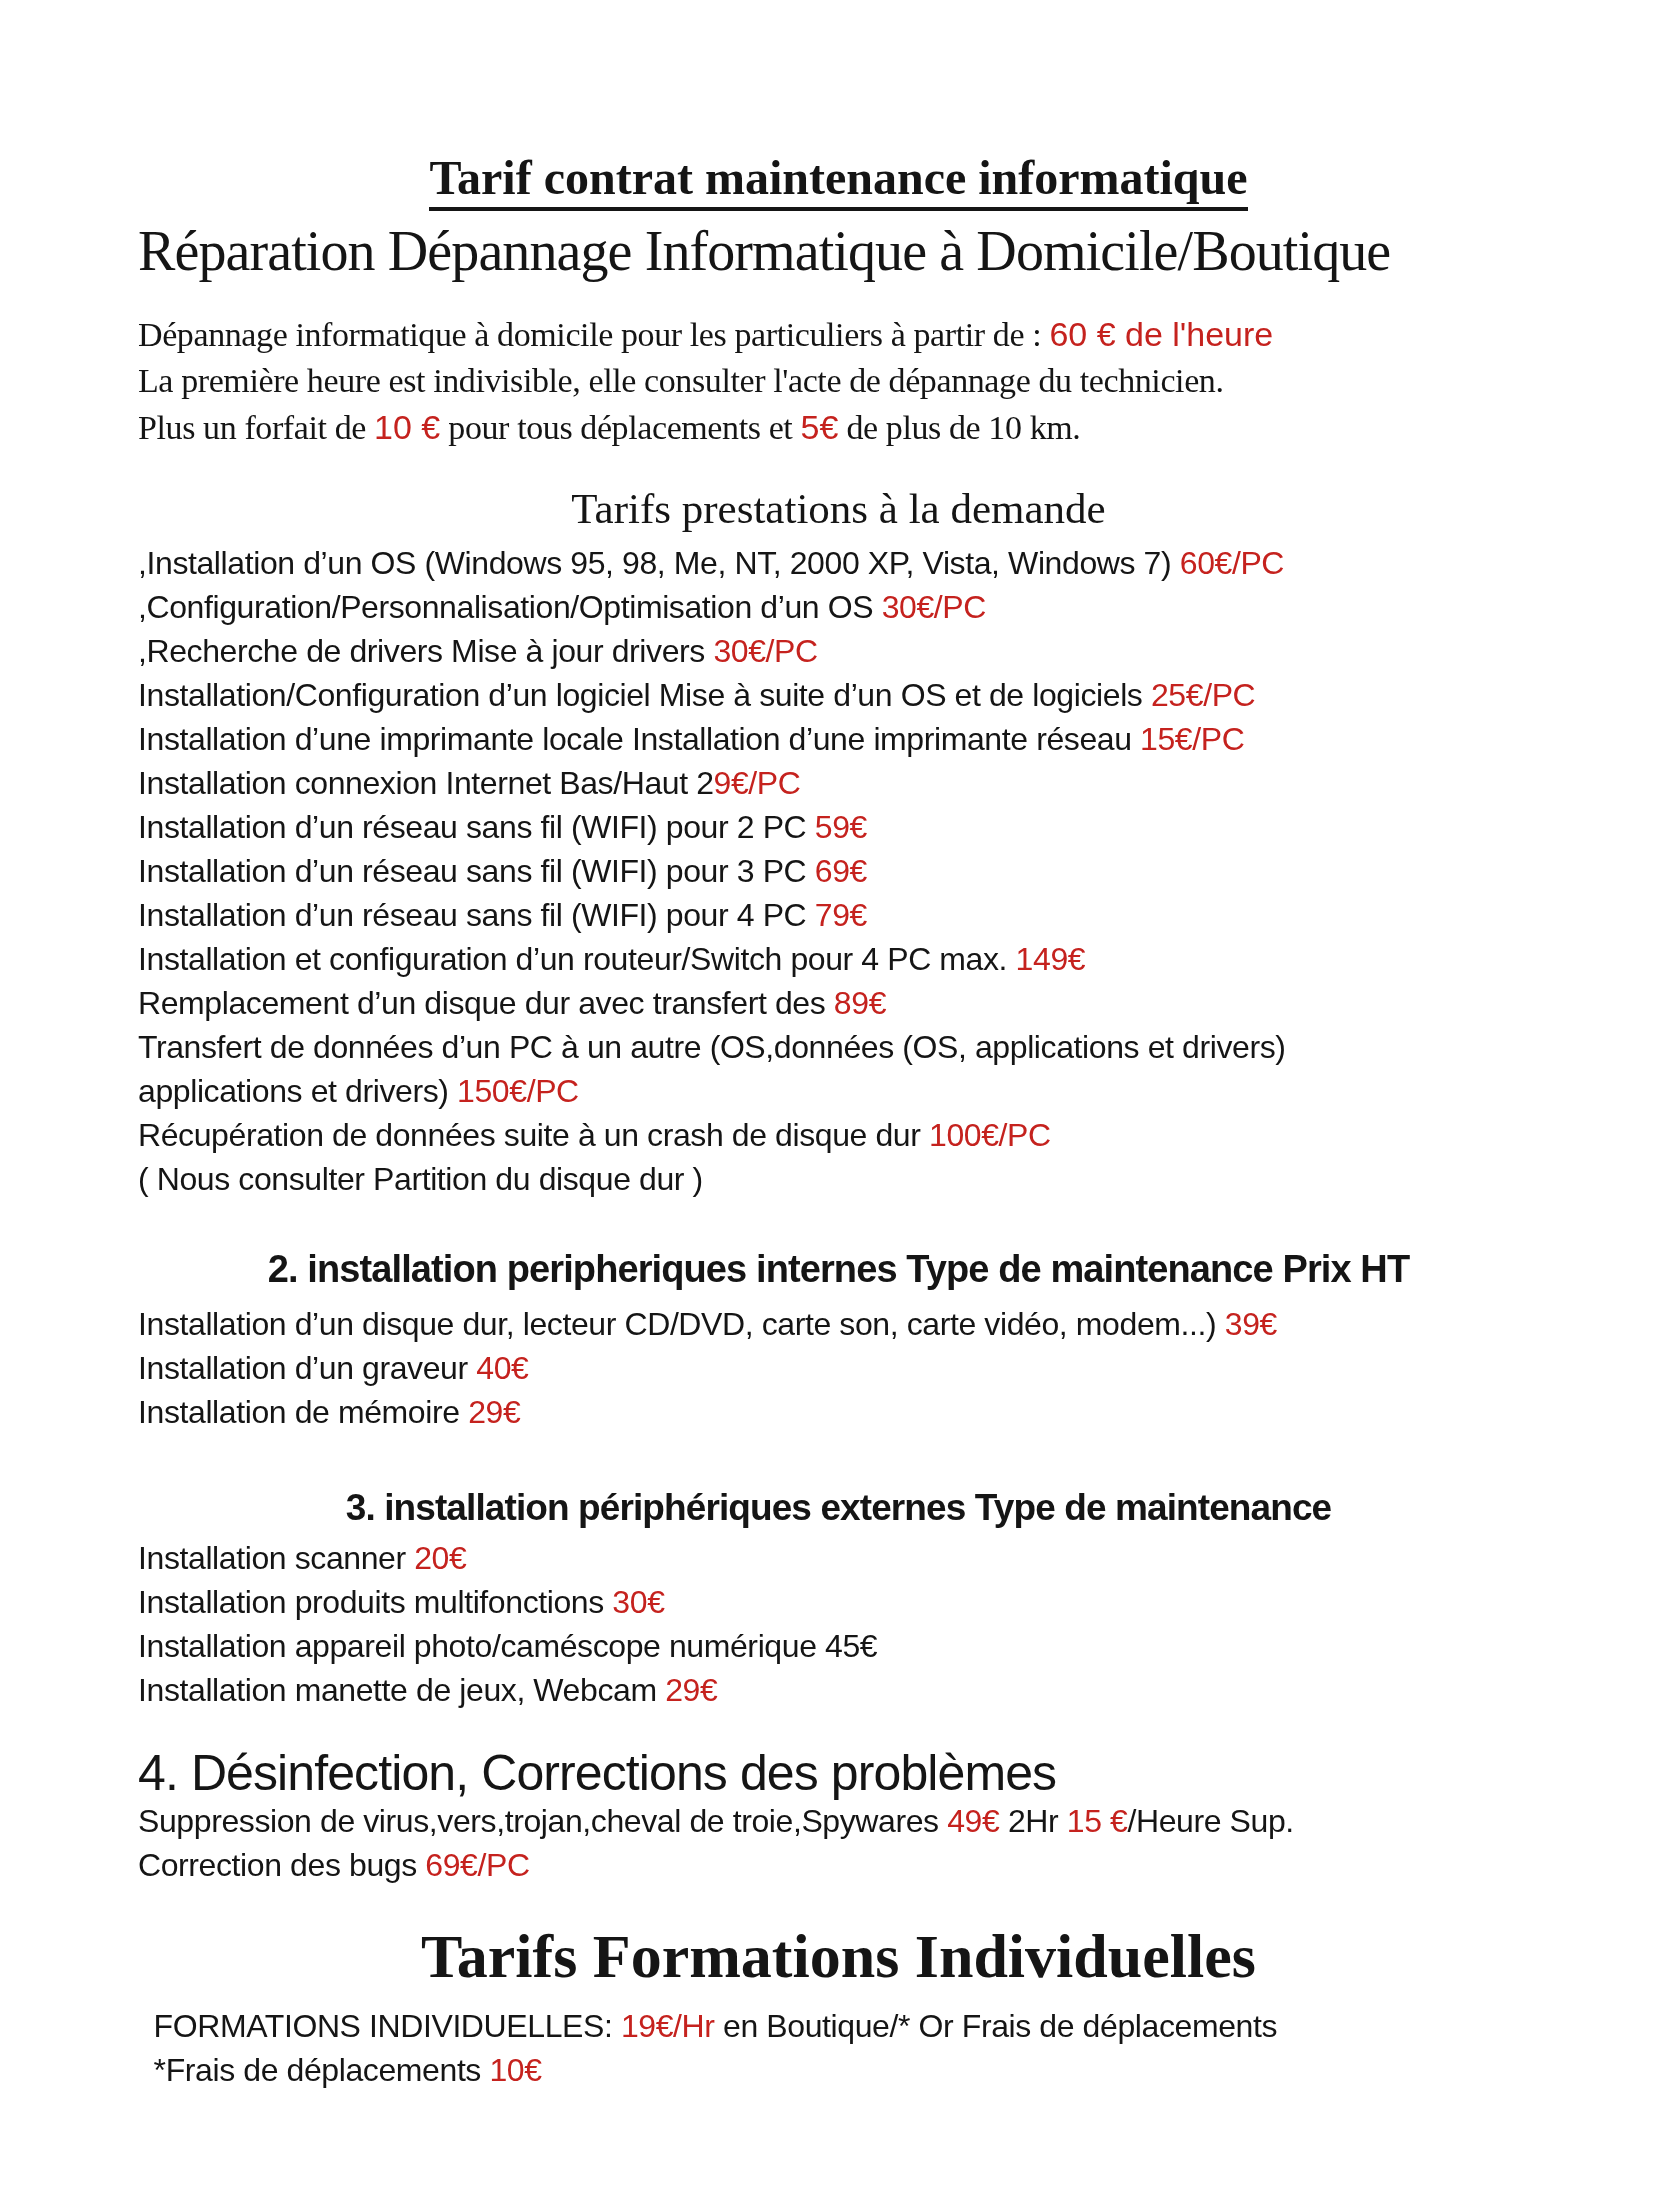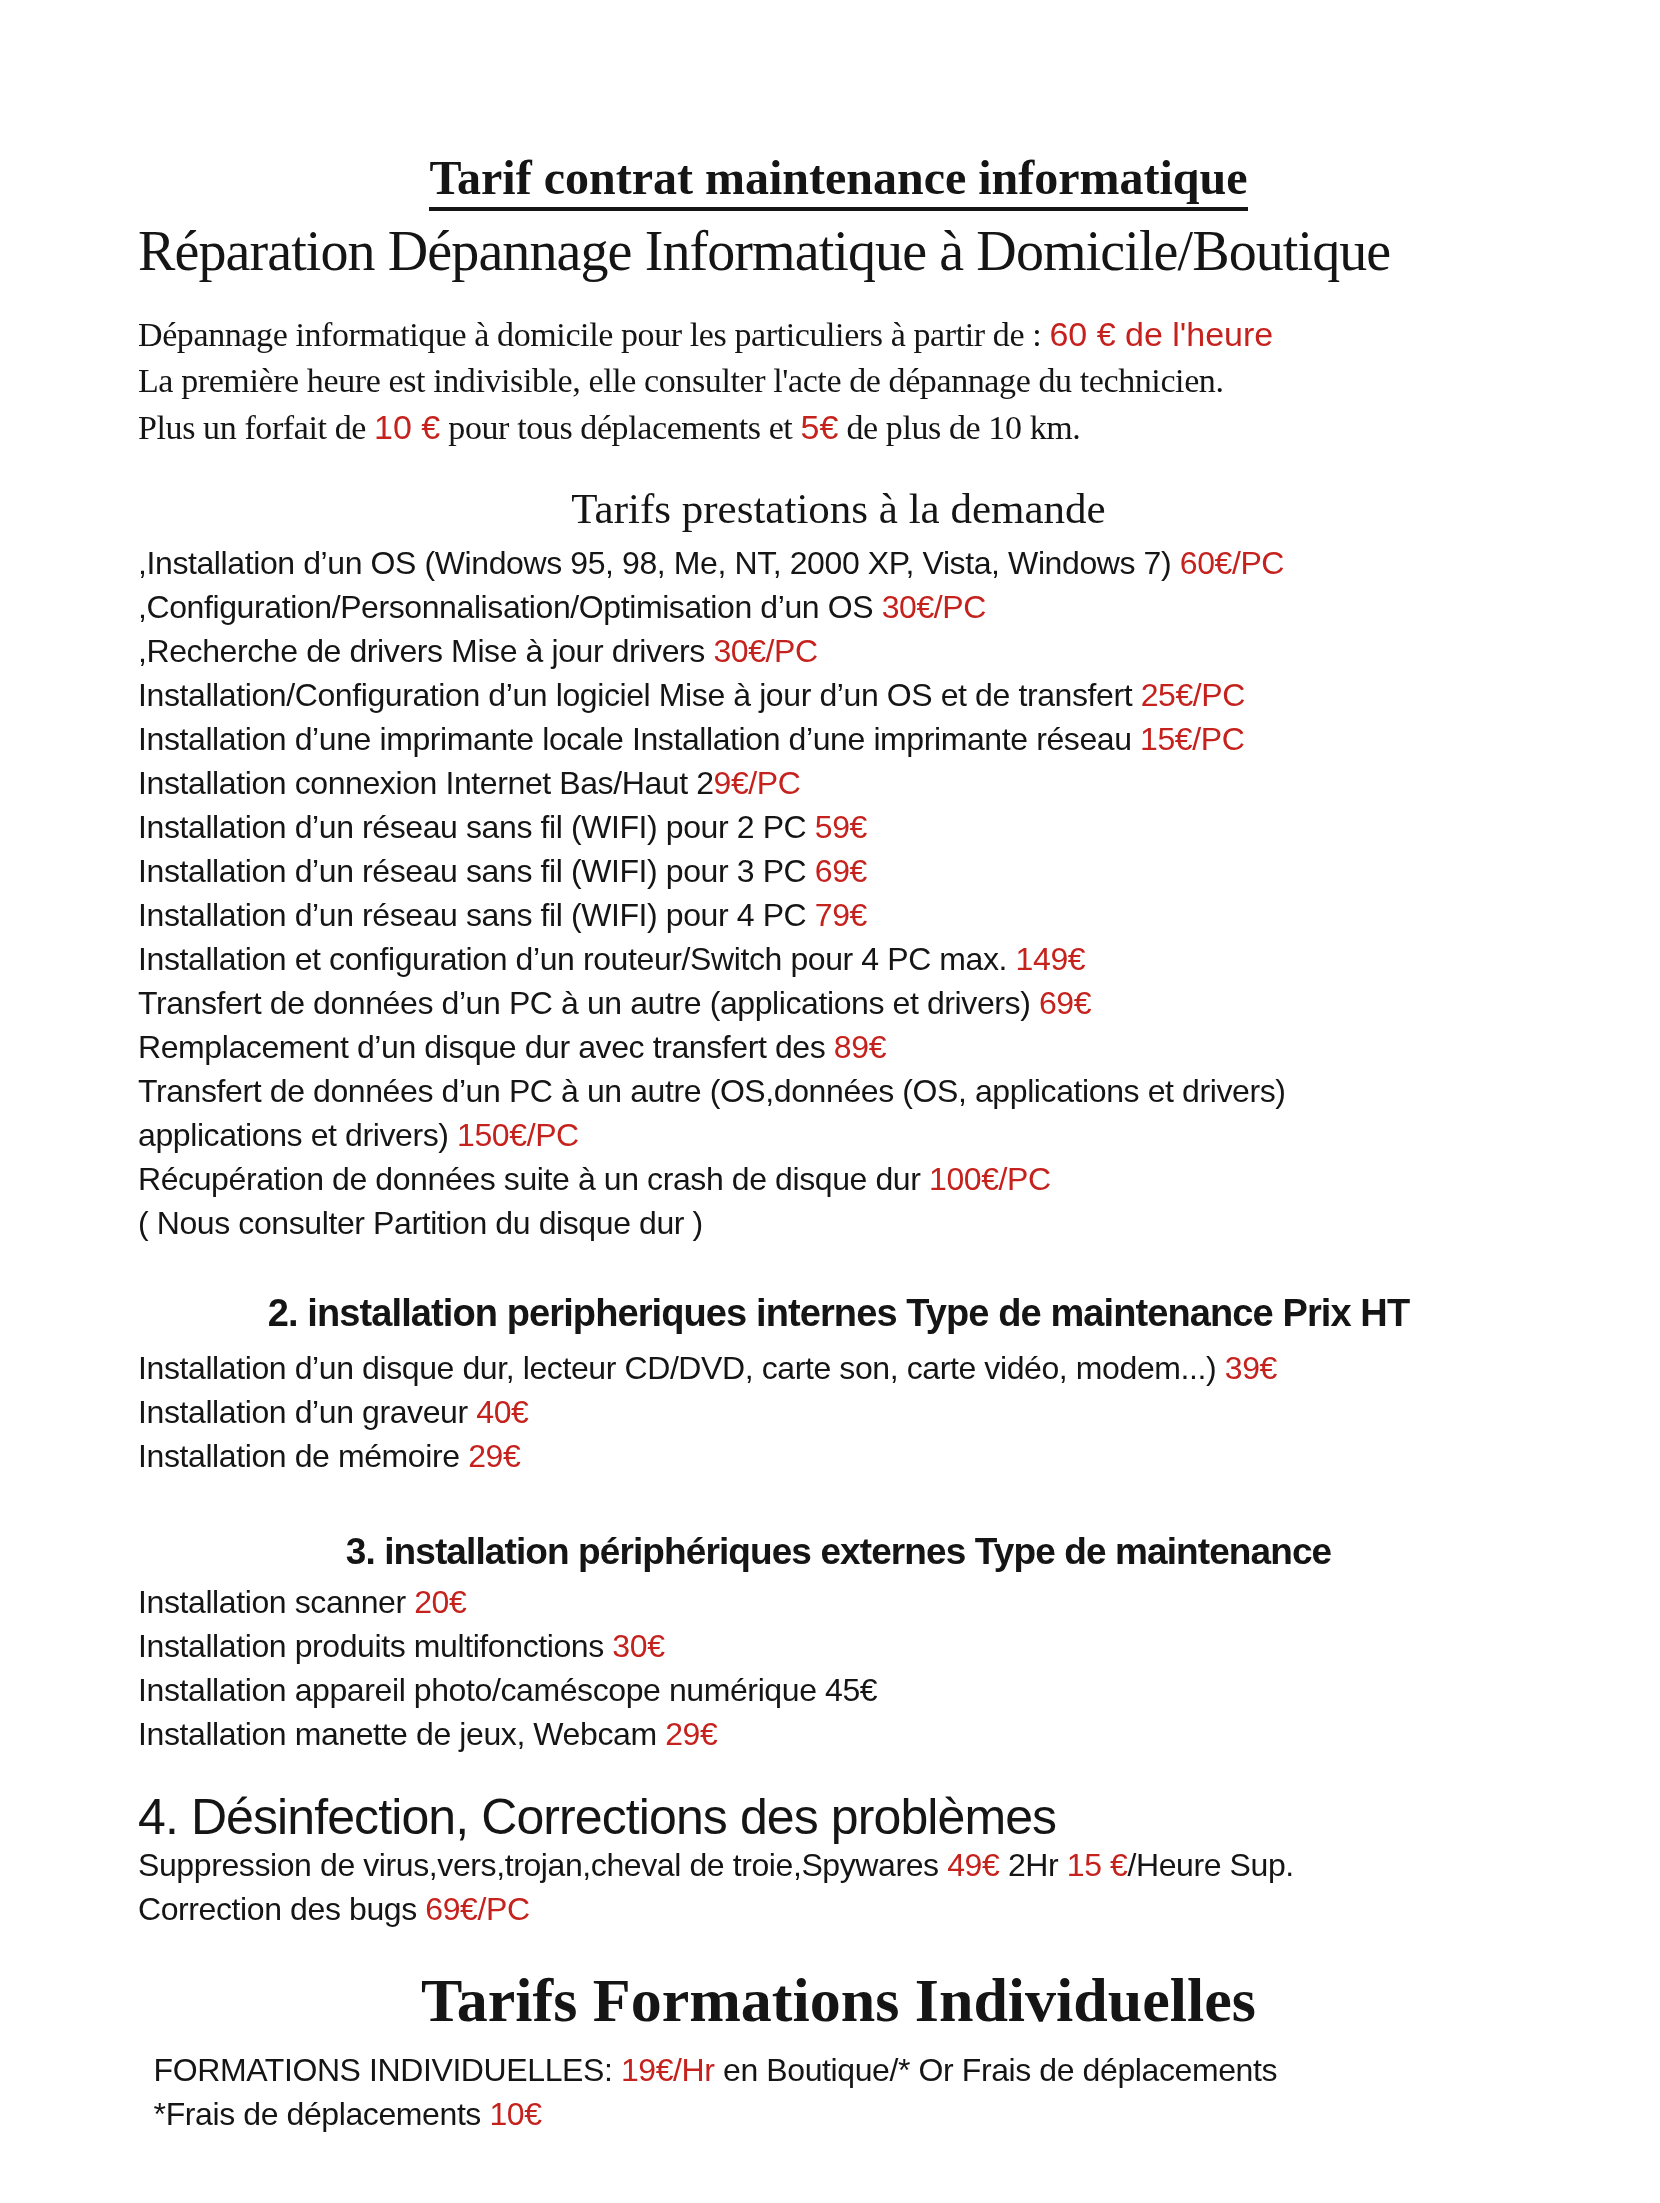--- a/index.html
+++ b/index.html
@@ -114,28 +114,27 @@
       <div class="line"><span class="seg">Dépannage informatique à domicile pour les particuliers à partir de : </span><span class="seg red">60 € de l'heure</span></div>
       <div class="line"><span class="seg">La première heure est indivisible, elle consulter l'acte de dépannage du technicien.</span></div>
       <div class="line"><span class="seg">Plus un forfait de </span><span class="seg red">10 €</span><span class="seg"> pour tous déplacements et </span><span class="seg red">5€</span><span class="seg"> de plus de 10 km.</span></div>
     </div>
 
   <div class="h-serif" id="s1-heading">Tarifs prestations à la demande</div>
   <div class="list" id="s1-list">
       <div class="line"><span class="seg">,Installation d’un OS (Windows 95, 98, Me, NT, 2000 XP, Vista, Windows 7) </span><span class="seg red">60€/PC</span></div>
       <div class="line"><span class="seg">,Configuration/Personnalisation/Optimisation d’un OS </span><span class="seg red">30€/PC</span></div>
       <div class="line"><span class="seg">,Recherche de drivers Mise à jour drivers </span><span class="seg red">30€/PC</span></div>
-      <div class="line"><span class="seg">Installation/Configuration d’un logiciel Mise à jour d’un OS et de transfert </span><span class="seg red">25€/PC</span></div>
+      <div class="line"><span class="seg">Installation/Configuration d’un logiciel Mise à suite d’un OS et de logiciels </span><span class="seg red">25€/PC</span></div>
       <div class="line"><span class="seg">Installation d’une imprimante locale Installation d’une imprimante réseau </span><span class="seg red">15€/PC</span></div>
       <div class="line"><span class="seg">Installation connexion Internet Bas/Haut 2</span><span class="seg red">9€/PC</span></div>
       <div class="line"><span class="seg">Installation d’un réseau sans fil (WIFI) pour 2 PC </span><span class="seg red">59€</span></div>
       <div class="line"><span class="seg">Installation d’un réseau sans fil (WIFI) pour 3 PC </span><span class="seg red">69€</span></div>
       <div class="line"><span class="seg">Installation d’un réseau sans fil (WIFI) pour 4 PC </span><span class="seg red">79€</span></div>
       <div class="line"><span class="seg">Installation et configuration d’un routeur/Switch pour 4 PC max. </span><span class="seg red">149€</span></div>
-      <div class="line"><span class="seg">Transfert de données d’un PC à un autre (applications et drivers) </span><span class="seg red">69€</span></div>
       <div class="line"><span class="seg">Remplacement d’un disque dur avec transfert des </span><span class="seg red">89€</span></div>
       <div class="line"><span class="seg">Transfert de données d’un PC à un autre (OS,données (OS, applications et drivers)</span></div>
       <div class="line"><span class="seg">applications et drivers) </span><span class="seg red">150€/PC</span></div>
       <div class="line"><span class="seg">Récupération de données suite à un crash de disque dur </span><span class="seg red">100€/PC</span></div>
       <div class="line"><span class="seg">( Nous consulter Partition du disque dur )</span></div>
     </div>
 
   <div class="h-bold-sans" id="s2-heading">2. installation peripheriques internes Type de maintenance Prix HT</div>
   <div class="list" id="s2-list">
       <div class="line"><span class="seg">Installation d’un disque dur, lecteur CD/DVD, carte son, carte vidéo, modem...) </span><span class="seg red">39€</span></div>

